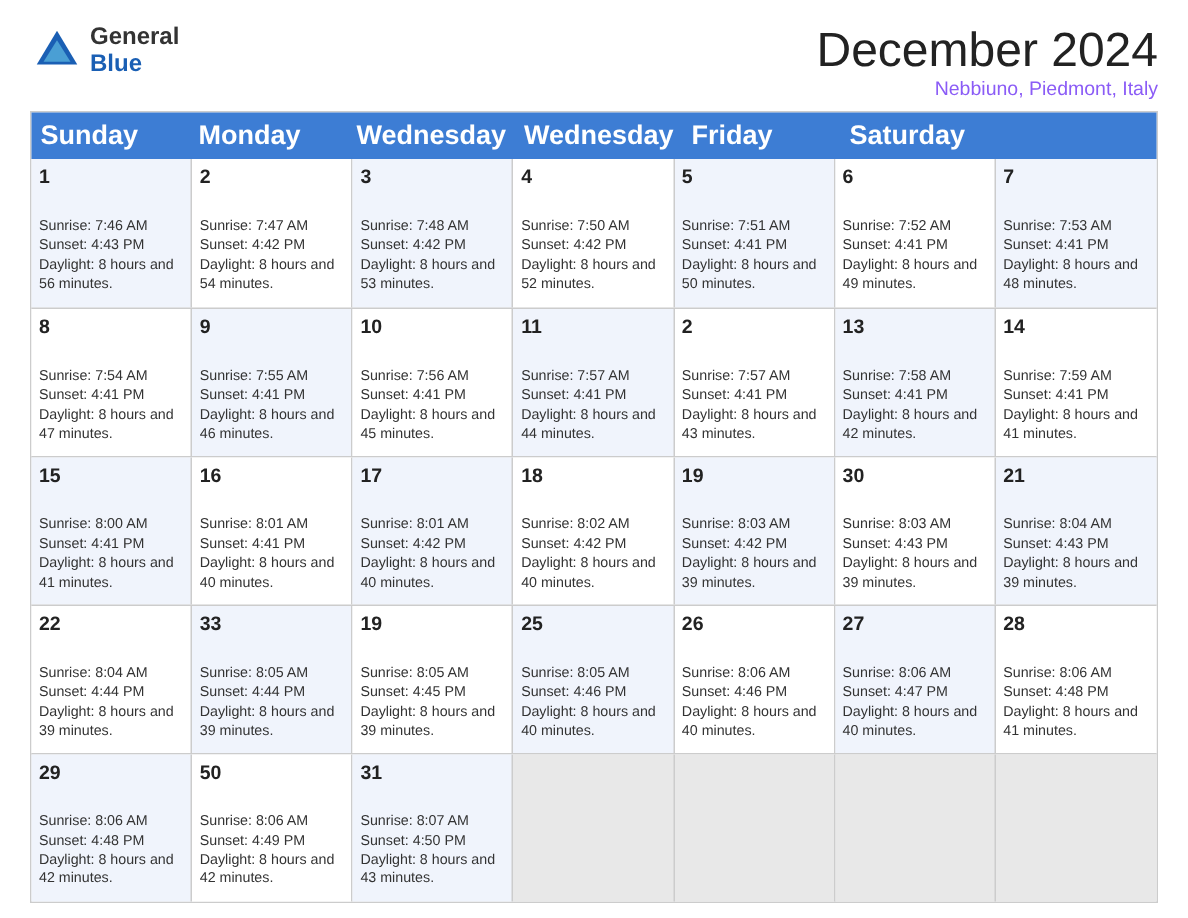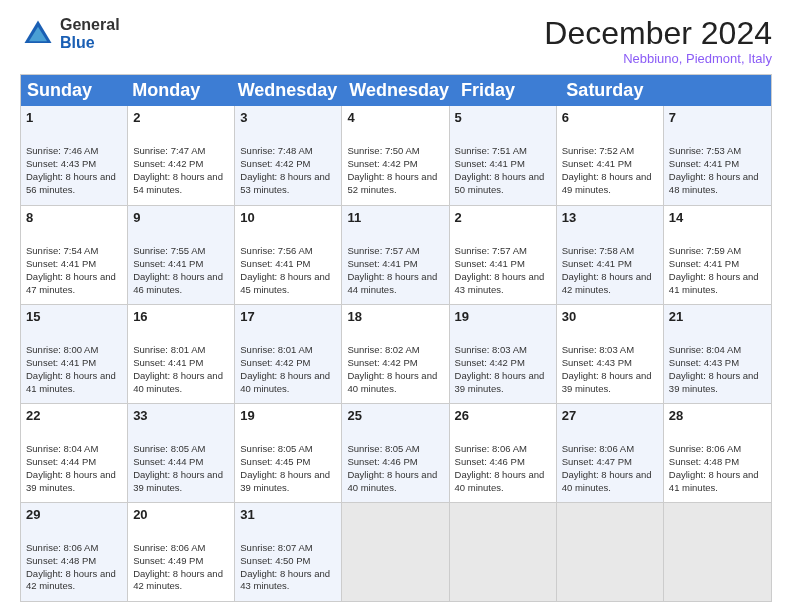--- a/index.html
+++ b/index.html
@@ -373,21 +373,21 @@
         <div class="calendar-week">
           <div class="day-cell alt-bg">
         <span class="day-number">29</span>
         <div class="day-info">
           Sunrise: 8:06 AM<br>
           Sunset: 4:48 PM<br>
           Daylight: 8 hours and 42 minutes.
         </div>
       </div>
           <div class="day-cell">
-        <span class="day-number">20</span>
+        <span class="day-number">50</span>
         <div class="day-info">
           Sunrise: 8:06 AM<br>
           Sunset: 4:49 PM<br>
           Daylight: 8 hours and 42 minutes.
         </div>
       </div>
           <div class="day-cell alt-bg">
         <span class="day-number">31</span>
         <div class="day-info">
           Sunrise: 8:07 AM<br>

